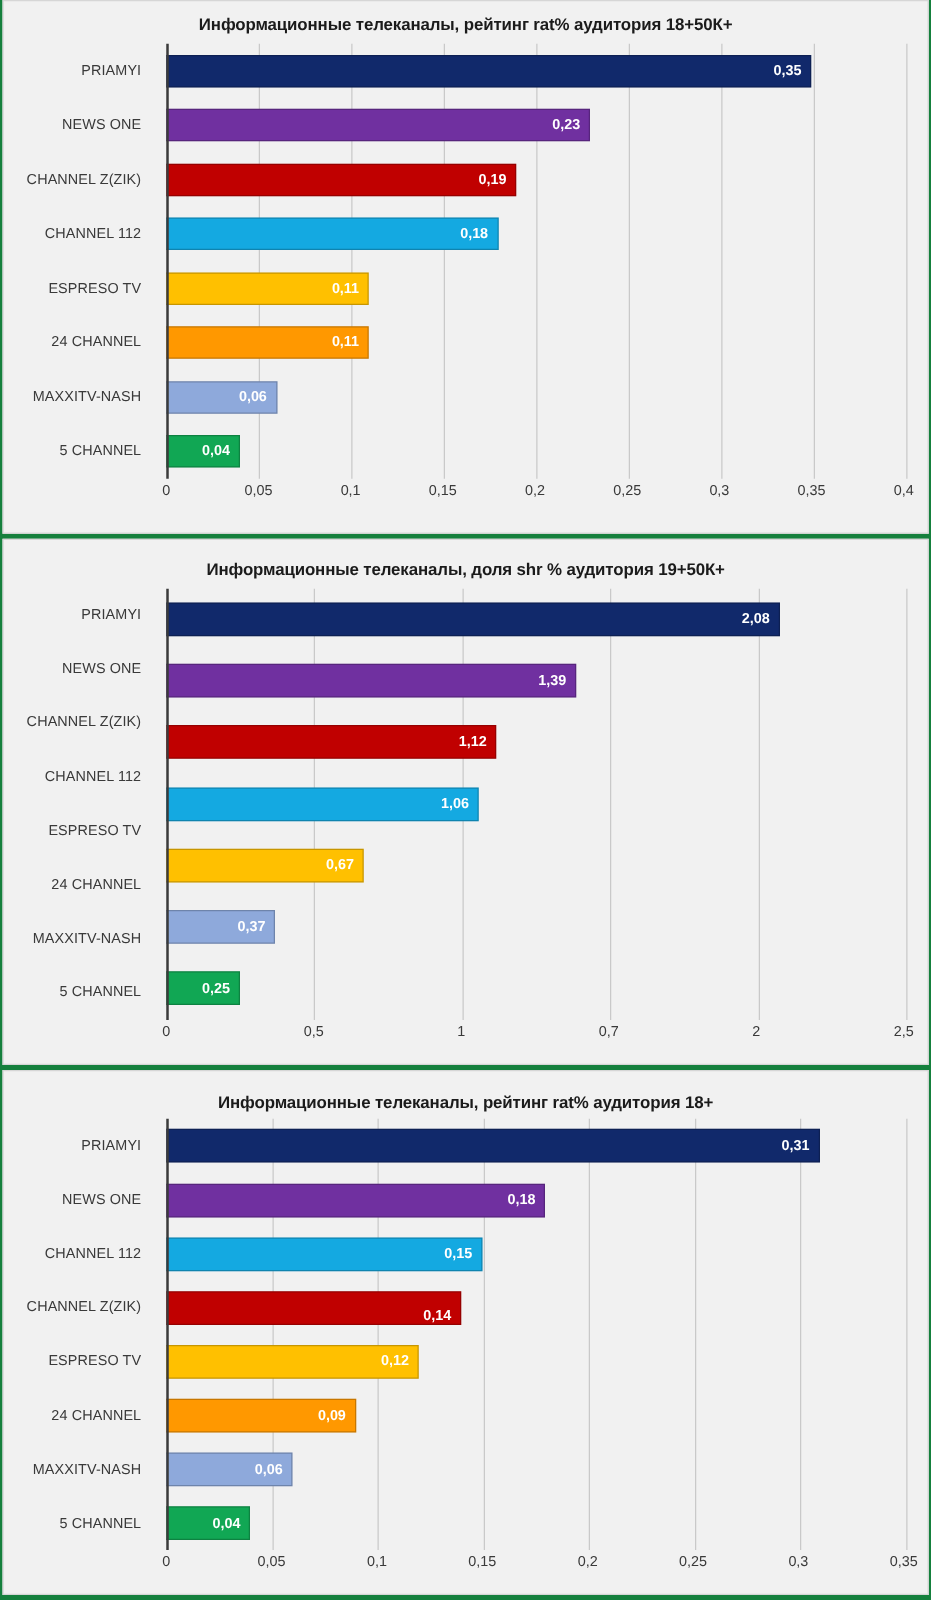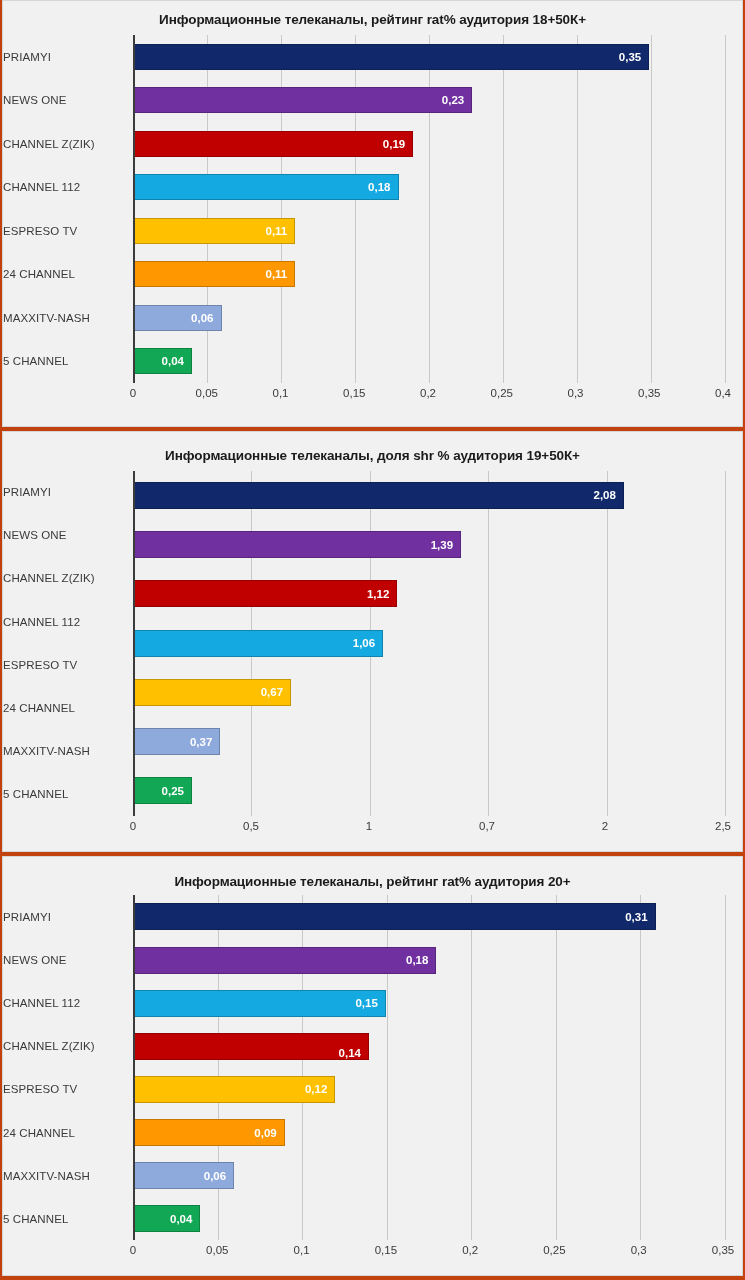--- a/index.html
+++ b/index.html
@@ -12,21 +12,21 @@
     width: 745px;
     height: 1280px;
     font-family: "Liberation Sans", "DejaVu Sans", sans-serif;
     overflow: hidden;
   }
   .page {
     width: 745px;
     height: 1280px;
     display: flex;
     flex-direction: column;
-    background: #c2410c;
+    background: #15803d;
     box-sizing: border-box;
   }
 
   
   .chart-panel {
     position: relative;
     background: #f1f1f1;
     border: 1px solid #d6d6d6;
     box-sizing: border-box;
     margin: 0 2px 4px 2px;
@@ -106,22 +106,22 @@
   }
   .row {
     flex: 1 1 0;
     display: flex;
     align-items: center;
     position: relative;
   }
 
   .cat-label {
     width: 100%;
-    text-align: left;
-    padding-right: 10px;
+    text-align: right;
+    padding-right: 20px;
     box-sizing: border-box;
     font-size: 11.5px;
     color: #3a3a3a;
     white-space: nowrap;
     letter-spacing: 0.1px;
   }
 
   .bar {
     height: 26px;
     box-sizing: border-box;
@@ -346,21 +346,21 @@
         <span class="xtick" style="left: 0%;">0</span>
         <span class="xtick" style="left: 20%;">0,5</span>
         <span class="xtick" style="left: 40%;">1</span>
         <span class="xtick" style="left: 60%;">0,7</span>
         <span class="xtick" style="left: 80%;">2</span>
         <span class="xtick" style="left: 100%;">2,5</span>
       </div>
   </div>
 
   <div class="chart-panel panel-3">
-    <div class="chart-title">Информационные телеканалы, рейтинг rat% аудитория 20+</div>
+    <div class="chart-title">Информационные телеканалы, рейтинг rat% аудитория 18+</div>
     <div class="plot plot-3">
       <div class="gridlines">
           <div class="gridline" style="left: 214.571px;"></div>
           <div class="gridline" style="left: 299.143px;"></div>
           <div class="gridline" style="left: 383.714px;"></div>
           <div class="gridline" style="left: 468.286px;"></div>
           <div class="gridline" style="left: 552.857px;"></div>
           <div class="gridline" style="left: 637.429px;"></div>
           <div class="gridline" style="left: 722px;"></div>
         </div>

